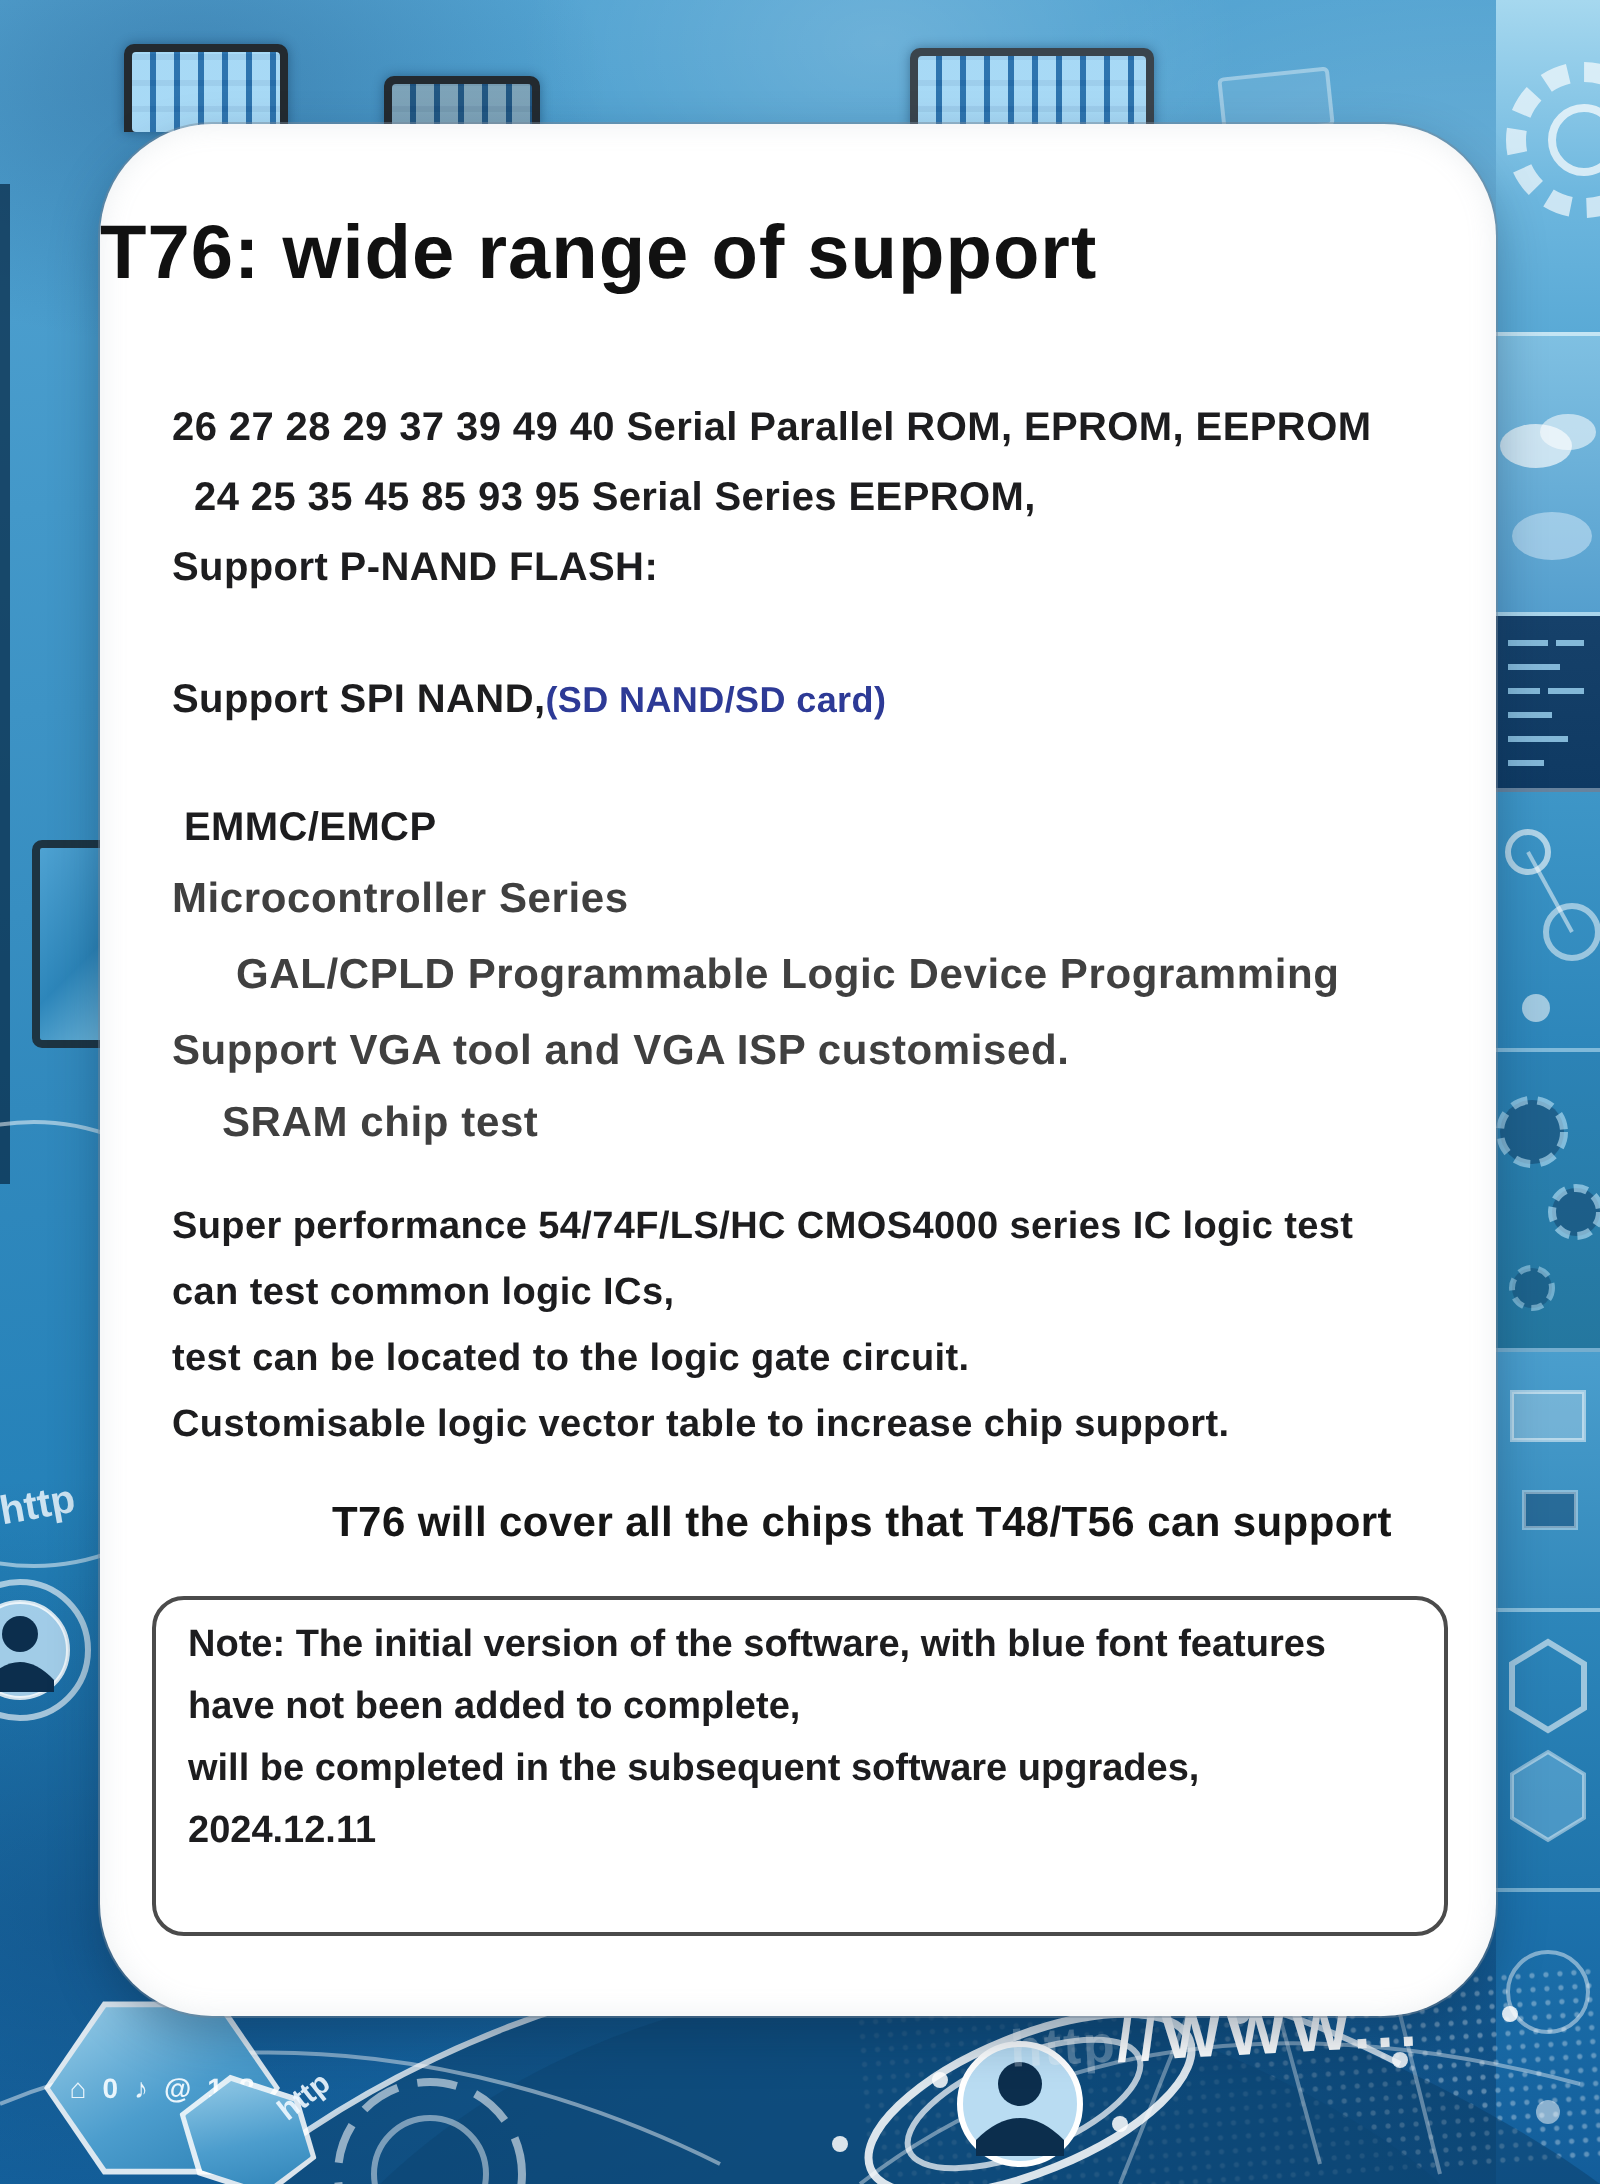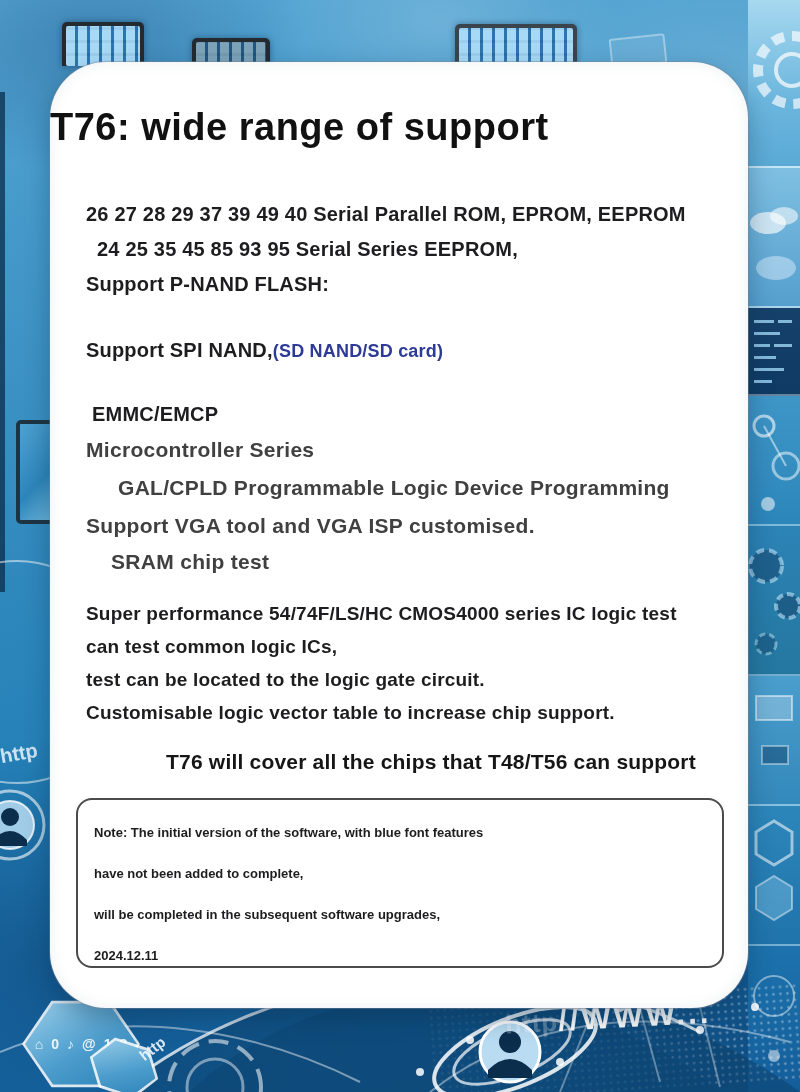--- a/index.html
+++ b/index.html
@@ -57,21 +57,21 @@
   .ttl{position:absolute;top:44px;left:0;width:100%;text-align:left;
     font-size:38px;font-weight:bold;color:#111;letter-spacing:.5px;}
   .ln{position:absolute;left:36px;font-weight:bold;color:#1d1d1f;font-size:20px;white-space:nowrap;letter-spacing:.2px;}
   .ln.blue{color:#404040;font-size:21px;letter-spacing:.3px;}
   .ln.small-blue{color:#2d3a96;font-size:18px;}
   .ln.logic{font-size:19px;}
   .banner{position:absolute;top:688px;left:0;width:100%;text-align:center;
     font-size:21px;font-weight:bold;color:#161616;letter-spacing:.2px;margin-left:32px;}
   .note-box{position:absolute;left:26px;top:736px;width:648px;height:170px;box-sizing:border-box;
     border:2px solid #4b4b4b;border-radius:16px;background:#fff;padding:7px 0 0 16px;}
-  .note-box .nline{font-size:13px;font-weight:bold;color:#1d1d1f;line-height:31px;white-space:nowrap;margin-top:10px;}
+  .note-box .nline{font-size:19px;font-weight:bold;color:#1d1d1f;line-height:31px;white-space:nowrap;}
   
   .collage{position:absolute;left:0;bottom:0;z-index:1;}
   .dotmap{position:absolute;left:430px;top:995px;width:370px;height:97px;z-index:1;opacity:.35;
     background-image:radial-gradient(circle, rgba(255,255,255,.9) 1px, transparent 1.6px);
     background-size:7px 7px;transform:rotate(-4deg);}
   .ring-arc{position:absolute;left:-95px;top:560px;width:220px;height:220px;border:2px solid rgba(255,255,255,.5);
     border-radius:50%;z-index:1;}
 </style>
 </head>
 <body>

